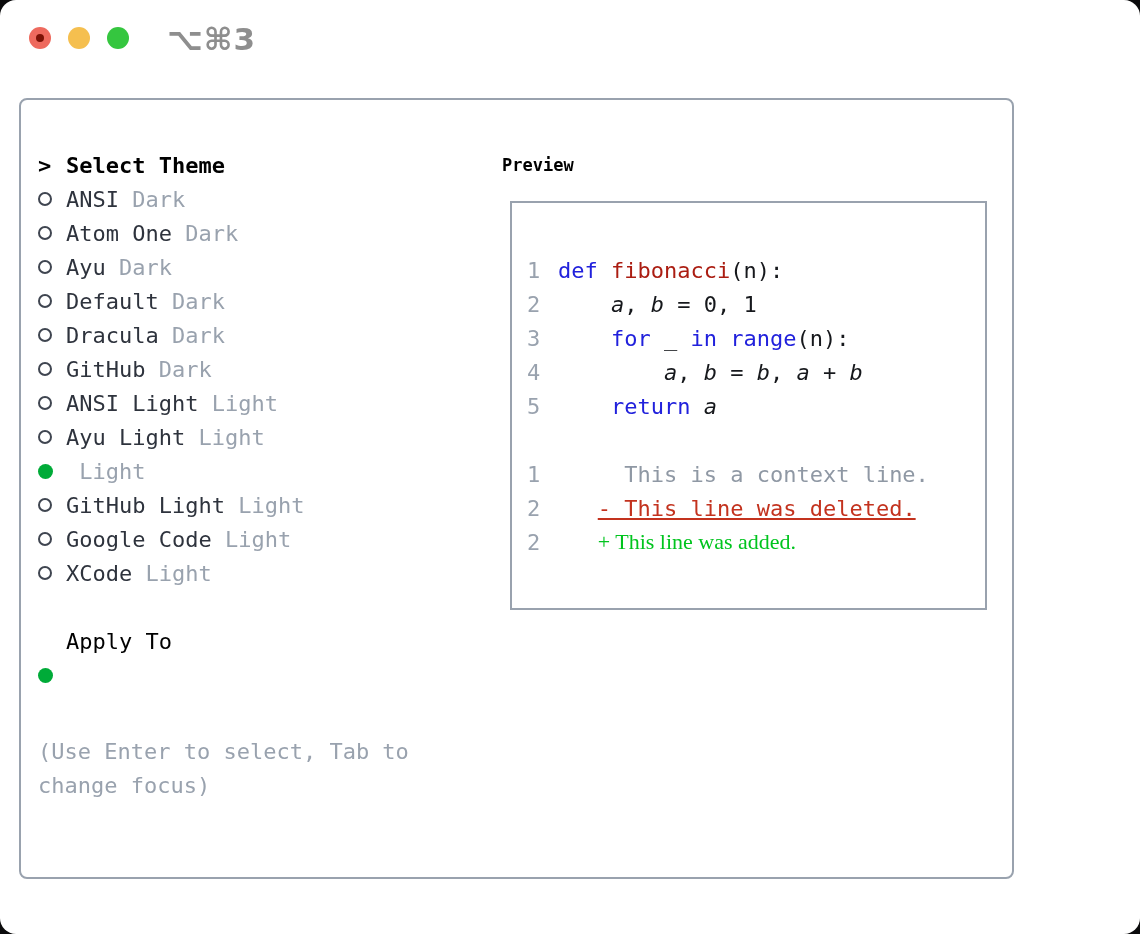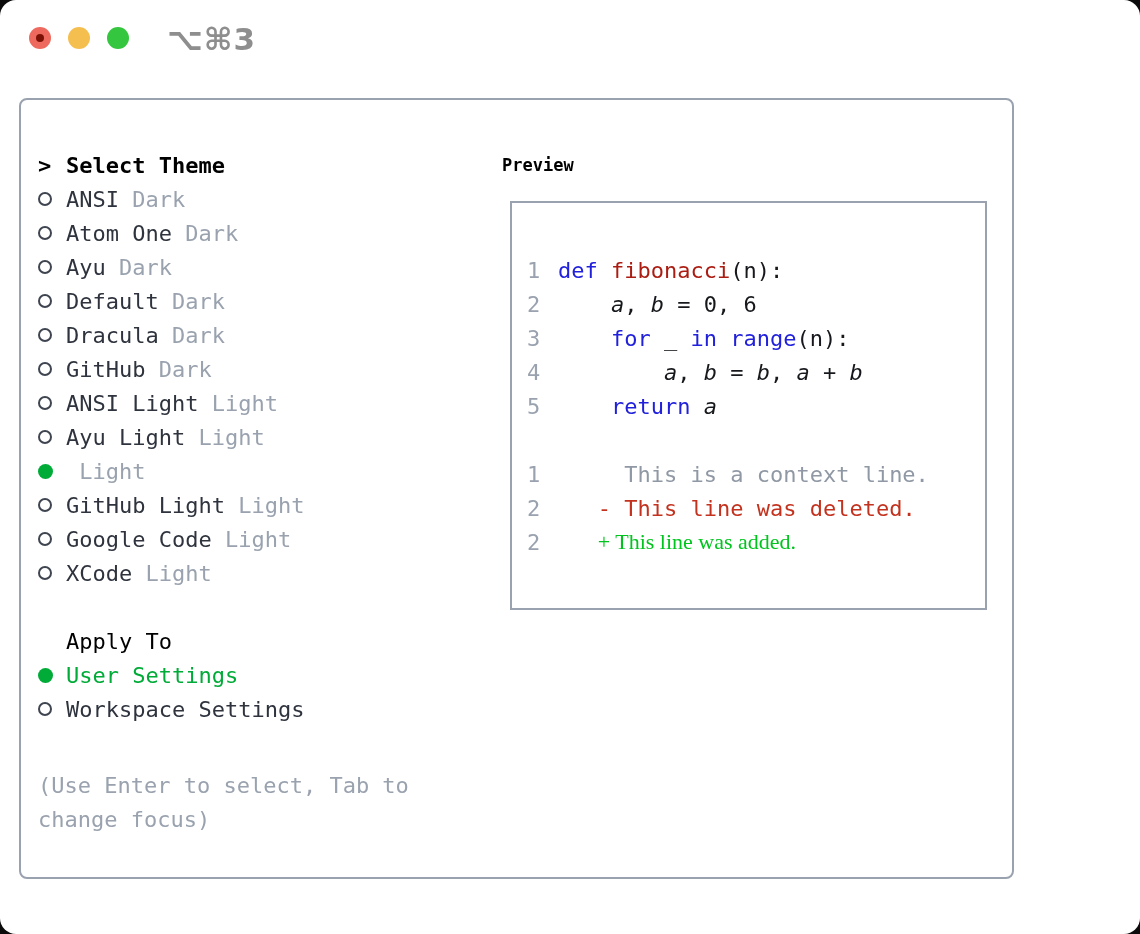--- a/index.html
+++ b/index.html
@@ -53,21 +53,21 @@
     position:absolute;left:489px;top:101px;width:477px;height:409px;
     border:2px solid var(--border);box-sizing:border-box;
     padding:50px 0 0 15px;overflow:hidden;
   }
   .crow{display:flex;align-items:center;height:34px;font-size:22px;white-space:pre;}
   .gutter{width:31px;flex:none;color:var(--muted);}
   .seg-fg{color:var(--fg);}
   .seg-kw{color:var(--kw);}
   .seg-fn{color:var(--fn);}
   .seg-ctx{color:var(--ctx);}
-  .seg-del{color:var(--del);}
+  .seg-del{color:var(--del);text-decoration:underline;}
   .seg-add{color:var(--add);font-family:Liberation Serif, serif;}
   .it{font-style:italic;}
 </style>
 </head>
 <body>
 
 <div class="window">
 
   <div class="titlebar">
     <span class="tl red">
@@ -88,30 +88,29 @@
         <div class="line"><span class="prefix"><span class="circle"></span></span><span class="item-name">Dracula</span><span class="variant"> Dark</span></div>
         <div class="line"><span class="prefix"><span class="circle"></span></span><span class="item-name">GitHub</span><span class="variant"> Dark</span></div>
         <div class="line"><span class="prefix"><span class="circle"></span></span><span class="item-name">ANSI Light</span><span class="variant"> Light</span></div>
         <div class="line"><span class="prefix"><span class="circle"></span></span><span class="item-name">Ayu Light</span><span class="variant"> Light</span></div>
         <div class="line"><span class="prefix"><span class="circle sel"></span></span><span class="variant"> Light</span></div>
         <div class="line"><span class="prefix"><span class="circle"></span></span><span class="item-name">GitHub Light</span><span class="variant"> Light</span></div>
         <div class="line"><span class="prefix"><span class="circle"></span></span><span class="item-name">Google Code</span><span class="variant"> Light</span></div>
         <div class="line"><span class="prefix"><span class="circle"></span></span><span class="item-name">XCode</span><span class="variant"> Light</span></div>
         <div class="line"></div>
         <div class="line"><span class="prefix"></span><span class="plain">Apply To</span></div>
-        <div class="line"><span class="prefix"><span class="circle sel"></span></span><span class="item-name sel">User Settings</span></div>
-        <div class="line"><span class="prefix"><span class="circle"></span></span><span class="item-name">Workspace Settings</span></div>
+        <div class="line"><span class="prefix"><span class="circle sel"></span></span></div>
         <div class="line"></div>
         <div class="line"><span class="hint">(Use Enter to select, Tab to</span></div>
         <div class="line"><span class="hint">change focus)</span></div>
       </div>
     <div class="preview-heading">Preview</div>
     <div class="preview-box" id="preview-box">
         <div class="crow"><span class="gutter">1</span><span class="seg-kw">def</span><span class="seg-fg"> </span><span class="seg-fn">fibonacci</span><span class="seg-fg">(n):</span></div>
-        <div class="crow"><span class="gutter">2</span><span class="seg-fg">    </span><span class="seg-fg it">a</span><span class="seg-fg">, </span><span class="seg-fg it">b</span><span class="seg-fg"> = 0, 6</span></div>
+        <div class="crow"><span class="gutter">2</span><span class="seg-fg">    </span><span class="seg-fg it">a</span><span class="seg-fg">, </span><span class="seg-fg it">b</span><span class="seg-fg"> = 0, 1</span></div>
         <div class="crow"><span class="gutter">3</span><span class="seg-fg">    </span><span class="seg-kw">for</span><span class="seg-fg"> _ </span><span class="seg-kw">in</span><span class="seg-fg"> </span><span class="seg-kw">range</span><span class="seg-fg">(n):</span></div>
         <div class="crow"><span class="gutter">4</span><span class="seg-fg">        </span><span class="seg-fg it">a</span><span class="seg-fg">, </span><span class="seg-fg it">b</span><span class="seg-fg"> = </span><span class="seg-fg it">b</span><span class="seg-fg">, </span><span class="seg-fg it">a</span><span class="seg-fg"> + </span><span class="seg-fg it">b</span></div>
         <div class="crow"><span class="gutter">5</span><span class="seg-fg">    </span><span class="seg-kw">return</span><span class="seg-fg"> </span><span class="seg-fg it">a</span></div>
         <div class="crow"></div>
         <div class="crow"><span class="gutter">1</span><span class="seg-ctx">     This is a context line.</span></div>
         <div class="crow"><span class="gutter">2</span><span class="seg-fg">   </span><span class="seg-del">- This line was deleted.</span></div>
         <div class="crow"><span class="gutter">2</span><span class="seg-fg">   </span><span class="seg-add">+ This line was added.</span></div>
       </div>
   </div>
 

